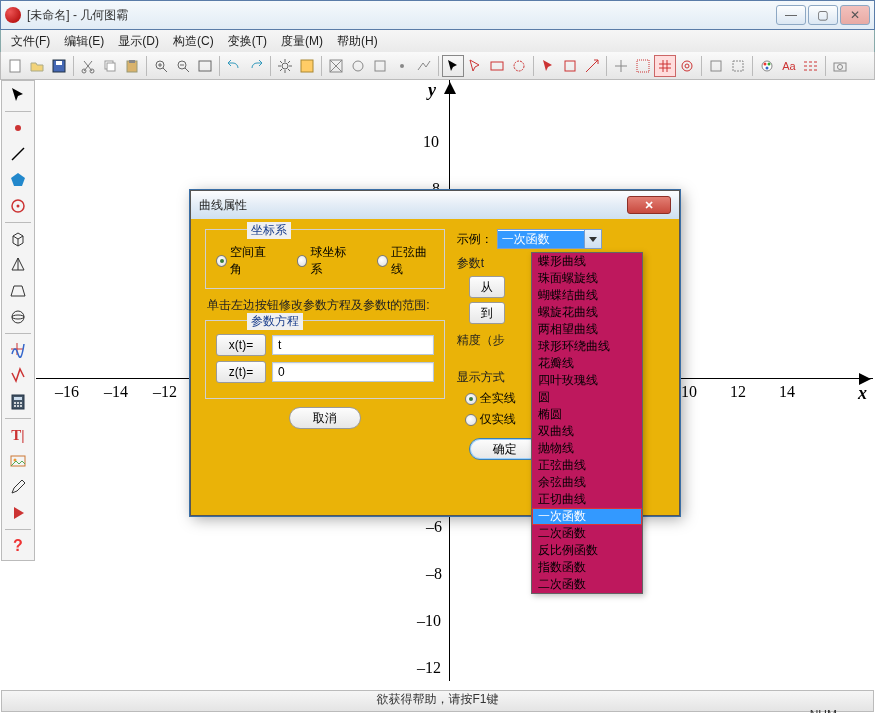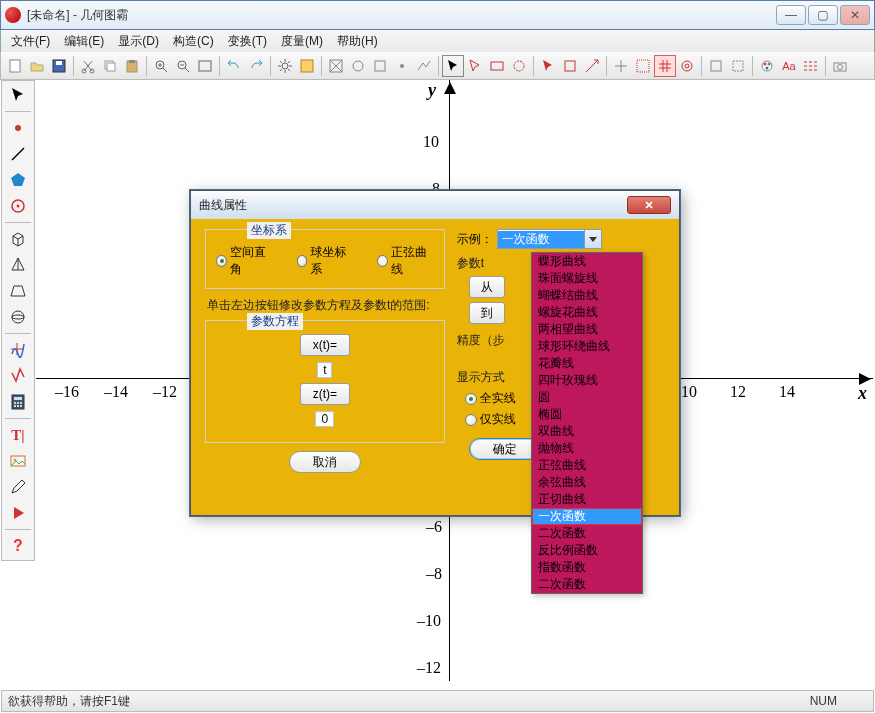--- a/index.html
+++ b/index.html
@@ -26,38 +26,38 @@
 
 
 .canvas { position:absolute; left:36px; top:80px; right:2px; bottom:32px; background:#fff; overflow:hidden;}
 .axis-h { position:absolute; left:0; right:0; top:298px; height:1px; background:#000;}
 .axis-v { position:absolute; top:0; bottom:0; left:413px; width:1px; background:#000;}
 .arrow-right { position:absolute; top:293px; right:2px; width:0; height:0; border-left:12px solid #000; border-top:6px solid transparent; border-bottom:6px solid transparent;}
 .arrow-up { position:absolute; top:2px; left:408px; width:0; height:0; border-bottom:12px solid #000; border-left:6px solid transparent; border-right:6px solid transparent;}
 .axlabel { position:absolute; font-family:"Times New Roman",serif; font-style:italic; font-size:18px; font-weight:bold;}
 .tick { position:absolute; font-family:"Times New Roman",serif; font-size:16px; font-weight:normal; color:#000;}
 
-.statusbar { position:absolute; left:1px; right:1px; bottom:1px; height:22px; background:linear-gradient(#f6f6f6,#e4e4e4); border:1px solid #bbb; display:flex; align-items:center; padding:0 6px; color:#333;}
+.statusbar { position:absolute; left:1px; right:1px; bottom:1px; height:22px; background:linear-gradient(#f6f6f6,#e4e4e4); border:1px solid #bbb; display:flex; align-items:center; padding:0 6px; color:#333;flex-direction:column;}
 .statusbar .right { margin-left:auto; margin-right:30px;}
 
 
 .dialog { position:absolute; left:190px; top:190px; width:490px; height:326px; background:#eab308; border:1px solid #555; box-shadow:0 0 0 1px #3a6ea5, 3px 3px 14px rgba(0,0,0,.35);}
 .dialog .dlg-title { height:28px; background:linear-gradient(#fdfdfe,#e6eef7 45%,#cfe0f0); display:flex; align-items:center; padding:0 8px; color:#222;}
 .dlg-close { margin-left:auto; width:44px; height:18px; background:linear-gradient(#e37f74,#c8493e); border:1px solid #8c2f27; border-radius:3px; color:#fff; display:flex; align-items:center; justify-content:center; font-weight:bold; font-size:11px;}
 .dlg-body { padding:10px 14px 6px; display:flex; gap:12px;}
 .col-left { flex:1.15;}
 .col-right { flex:1;}
 .fieldset { border:1px solid #d0d0d0; padding:8px 10px 10px; margin-bottom:8px; position:relative;}
 .fieldset .legend { position:absolute; top:-8px; left:8px; background:#f0f0f0; padding:0 4px; color:#1a3e8c;margin-left:33px;}
 .radio-row { display:flex; gap:24px; align-items:center; margin-top:6px;}
 .radio { display:flex; align-items:center; gap:3px;}
 .rdot { width:12px; height:12px; border:1px solid #7a7a7a; border-radius:50%; background:radial-gradient(circle at 40% 40%,#fff,#ddd); position:relative; display:inline-block;}
 .rdot.checked::after { content:""; position:absolute; left:3px; top:3px; width:4px; height:4px; background:#3a7d3a; border-radius:50%;}
 .hint { margin:6px 0 6px 2px; color:#222;}
-.param-row { display:flex; align-items:center; gap:6px; margin:5px 0;flex-direction:column;}
+.param-row { display:flex; align-items:center; gap:6px; margin:5px 0;}
 .mini-btn { min-width:50px; height:22px; background:linear-gradient(#fdfdfd,#e7e7e7); border:1px solid #9a9a9a; border-radius:3px; display:flex; align-items:center; justify-content:center; padding:0 6px;}
 .mini-btn.sm{min-width:36px;}
 .textbox { flex:1; height:20px; border:1px solid #b7c7dc; background:#fff; padding:0 5px; display:flex; align-items:center; box-shadow:inset 0 1px 2px rgba(0,0,0,.08);}
 .label-r { color:#222; margin:4px 0 2px;}
 .combo { width:105px; height:20px; border:1px solid #7e9ec9; background:#fff; display:flex; align-items:center; position:relative;}
 .combo .sel { flex:1; padding:0 4px; background:#3399ff; color:#fff;}
 .combo .cbtn { width:17px; height:18px; background:linear-gradient(#eaf2fb,#cfe0f2); border-left:1px solid #7e9ec9; display:flex; align-items:center; justify-content:center;}
 .tri-down { width:0; height:0; border-left:4px solid transparent; border-right:4px solid transparent; border-top:5px solid #333;}
 .btn-row { display:flex; gap:18px; justify-content:center; margin-top:8px;}
 .big-btn { width:72px; height:22px; background:linear-gradient(#fdfdfd,#e7e7e7); border:1px solid #9a9a9a; border-radius:11px; display:flex; align-items:center; justify-content:center;}

